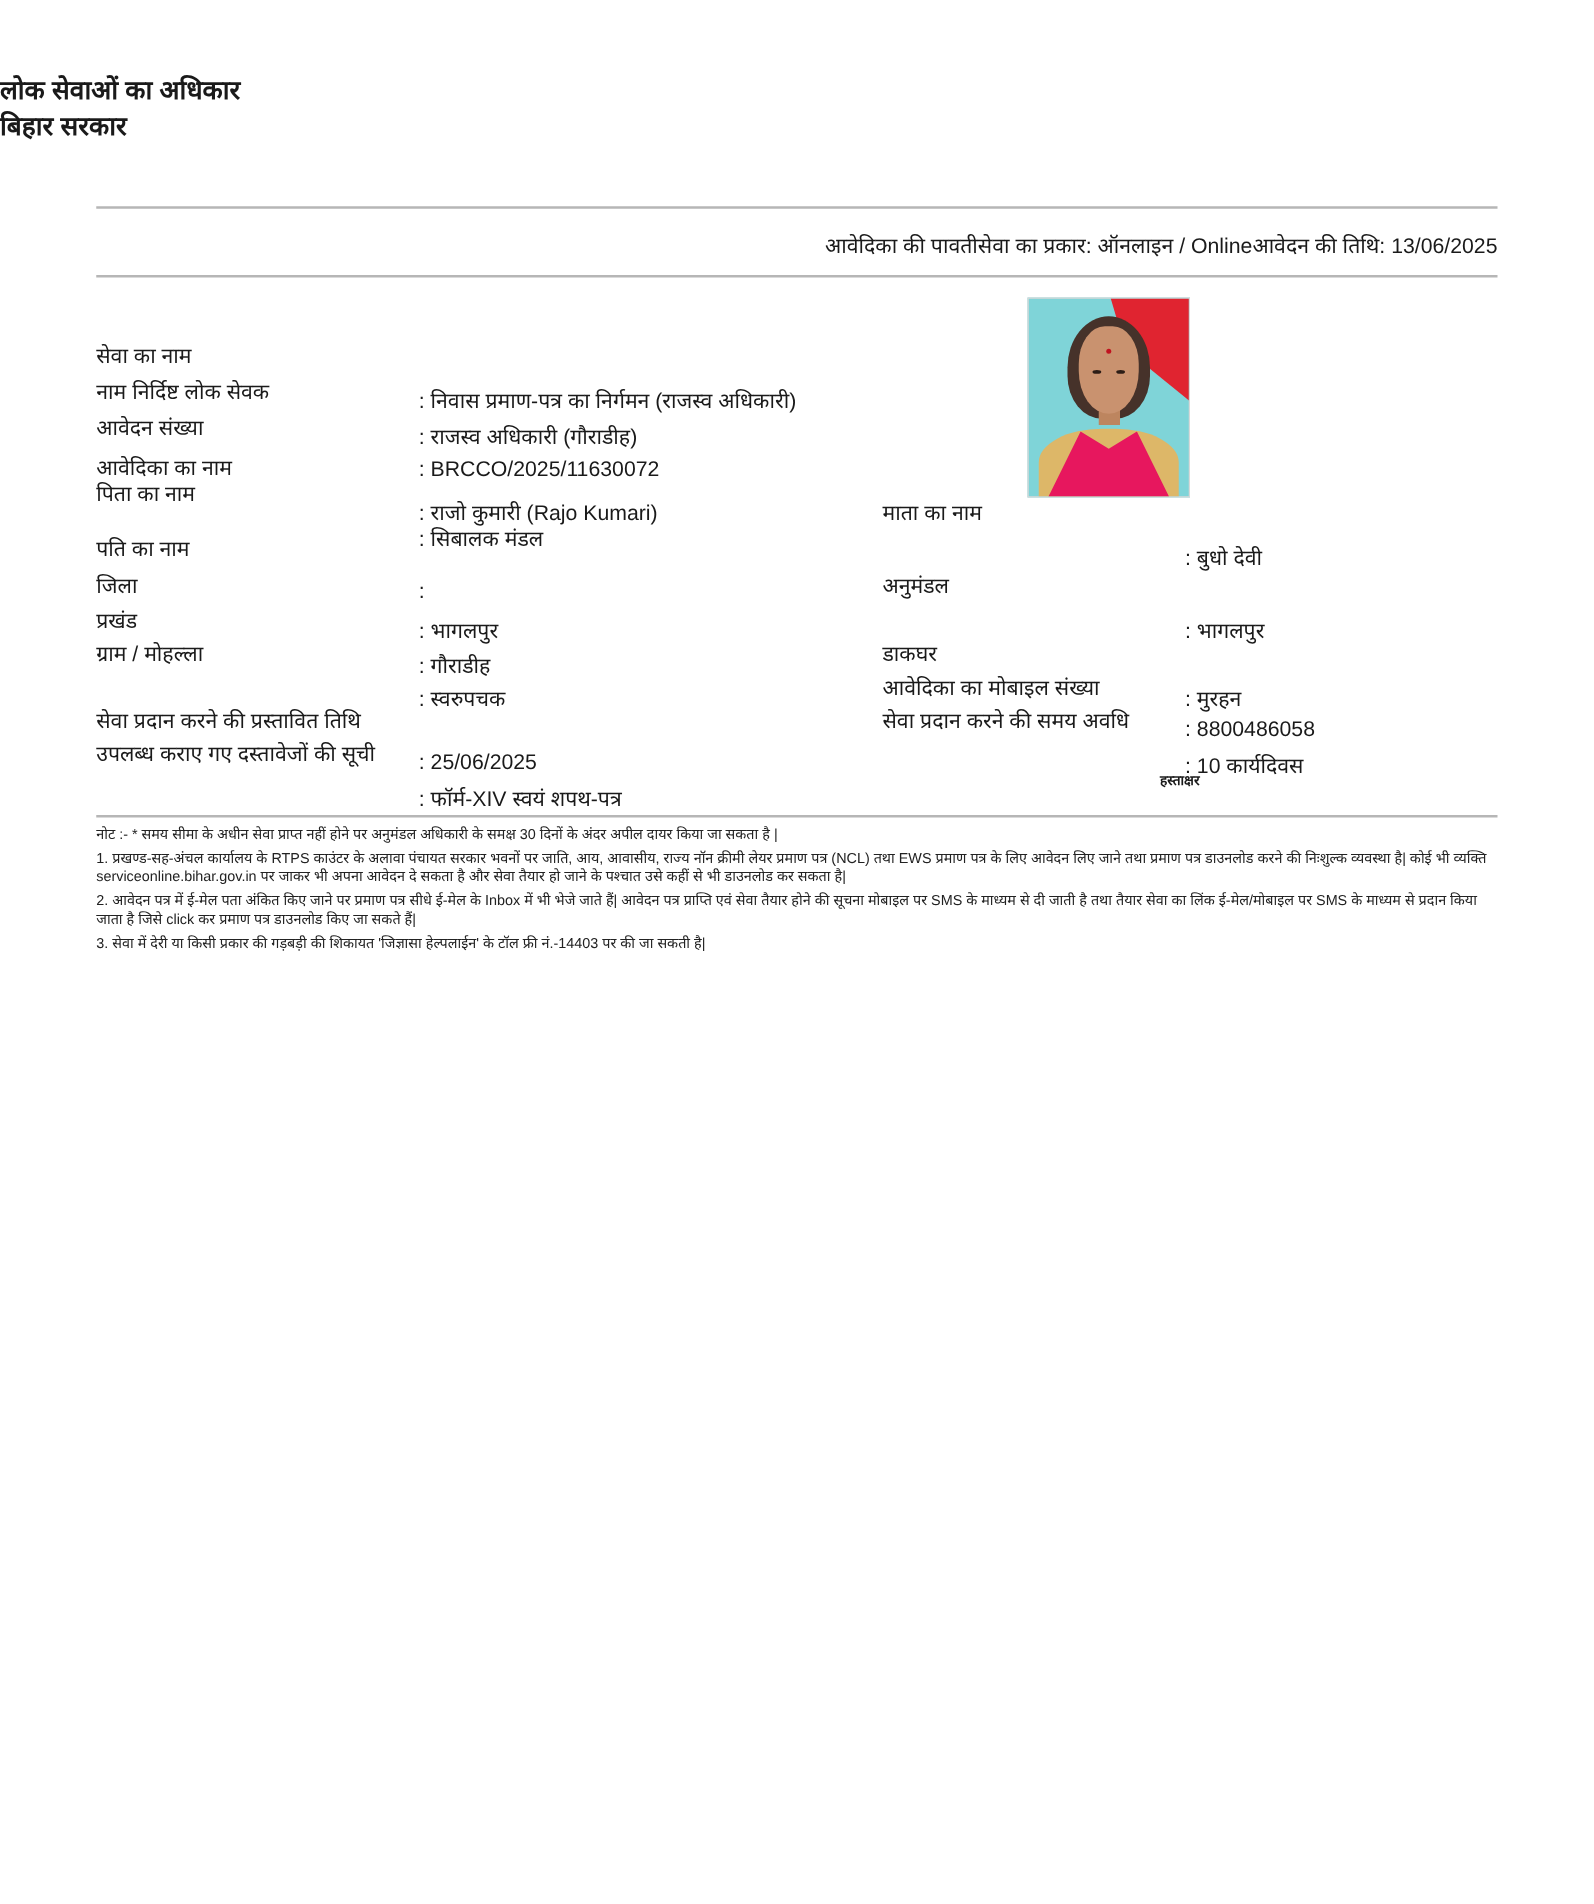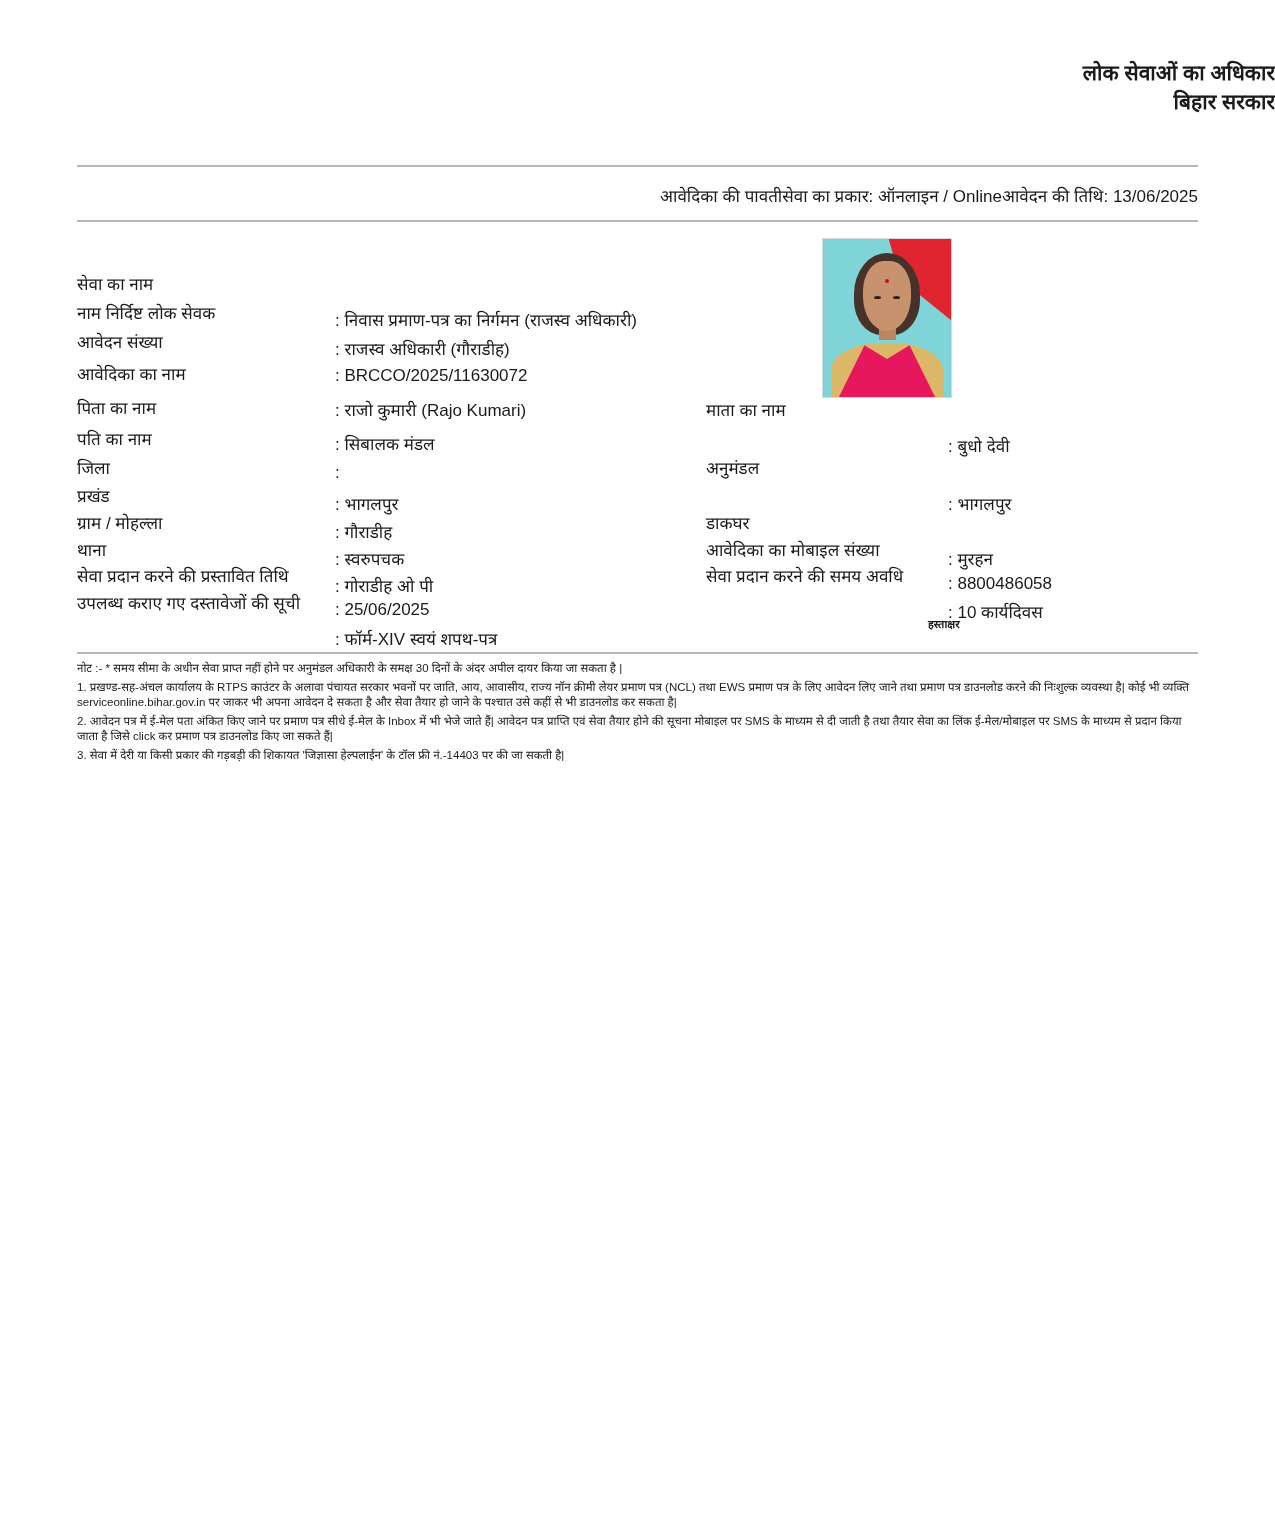--- a/index.html
+++ b/index.html
@@ -4,21 +4,21 @@
 <style>
   html,body{margin:0;padding:0;}
   body{
     width:1275px;height:1523px;position:relative;background:#ffffff;
     font-family:"Liberation Sans","DejaVu Sans",sans-serif;
     color:#1a1a1a;-webkit-font-smoothing:antialiased;
   }
   .page{position:absolute;inset:0;overflow:hidden;}
 
   
-  .doc-header{position:absolute;top:58px;left:0;width:100%;text-align:right;
+  .doc-header{position:absolute;top:58px;left:0;width:100%;text-align:left;
     font-size:21px;font-weight:bold;line-height:29px;}
 
   
   .rule{position:absolute;left:77px;width:1121px;height:2px;background:#b6b6b6;}
   .rule-1{top:165px;} .rule-2{top:220px;} .rule-3{top:652px;}
 
   
   .meta-bar{position:absolute;top:184px;left:77px;width:1121px;display:flex;
     justify-content:flex-end;align-items:flex-start;font-size:17px;}
   .meta-center{font-weight:normal;}
@@ -98,43 +98,39 @@
     <span class="val">: राजस्व अधिकारी (गौराडीह)</span>
   </div>
   <div class="frow col-left" style="top:330px">
     <span class="lab">आवेदन संख्या</span>
     <span class="val">: BRCCO/2025/11630072</span>
   </div>
   <div class="frow col-left" style="top:362px">
     <span class="lab">आवेदिका का नाम</span>
     <span class="val">: राजो कुमारी (Rajo Kumari)</span>
   </div>
-  <div class="frow col-left" style="top:396px">
+  <div class="frow col-left" style="top:383px">
     <span class="lab">पिता का नाम</span>
     <span class="val">: सिबालक मंडल</span>
   </div>
   <div class="frow col-left" style="top:427px">
     <span class="lab">पति का नाम</span>
     <span class="val">:</span>
   </div>
   <div class="frow col-left" style="top:456px">
     <span class="lab">जिला</span>
     <span class="val">: भागलपुर</span>
   </div>
   <div class="frow col-left" style="top:484px">
     <span class="lab">प्रखंड</span>
     <span class="val">: गौराडीह</span>
   </div>
   <div class="frow col-left" style="top:511px">
     <span class="lab">ग्राम / मोहल्ला</span>
     <span class="val">: स्वरुपचक</span>
-  </div>
-  <div class="frow col-left" style="top:538px">
-    <span class="lab">थाना</span>
-    <span class="val">: गोराडीह ओ पी</span>
   </div>
   <div class="frow col-left" style="top:564px">
     <span class="lab">सेवा प्रदान करने की प्रस्तावित तिथि</span>
     <span class="val">: 25/06/2025</span>
   </div>
   <div class="frow col-left" style="top:591px">
     <span class="lab">उपलब्ध कराए गए दस्तावेजों की सूची</span>
     <span class="val">: फॉर्म-XIV स्वयं शपथ-पत्र</span>
   </div>
 

